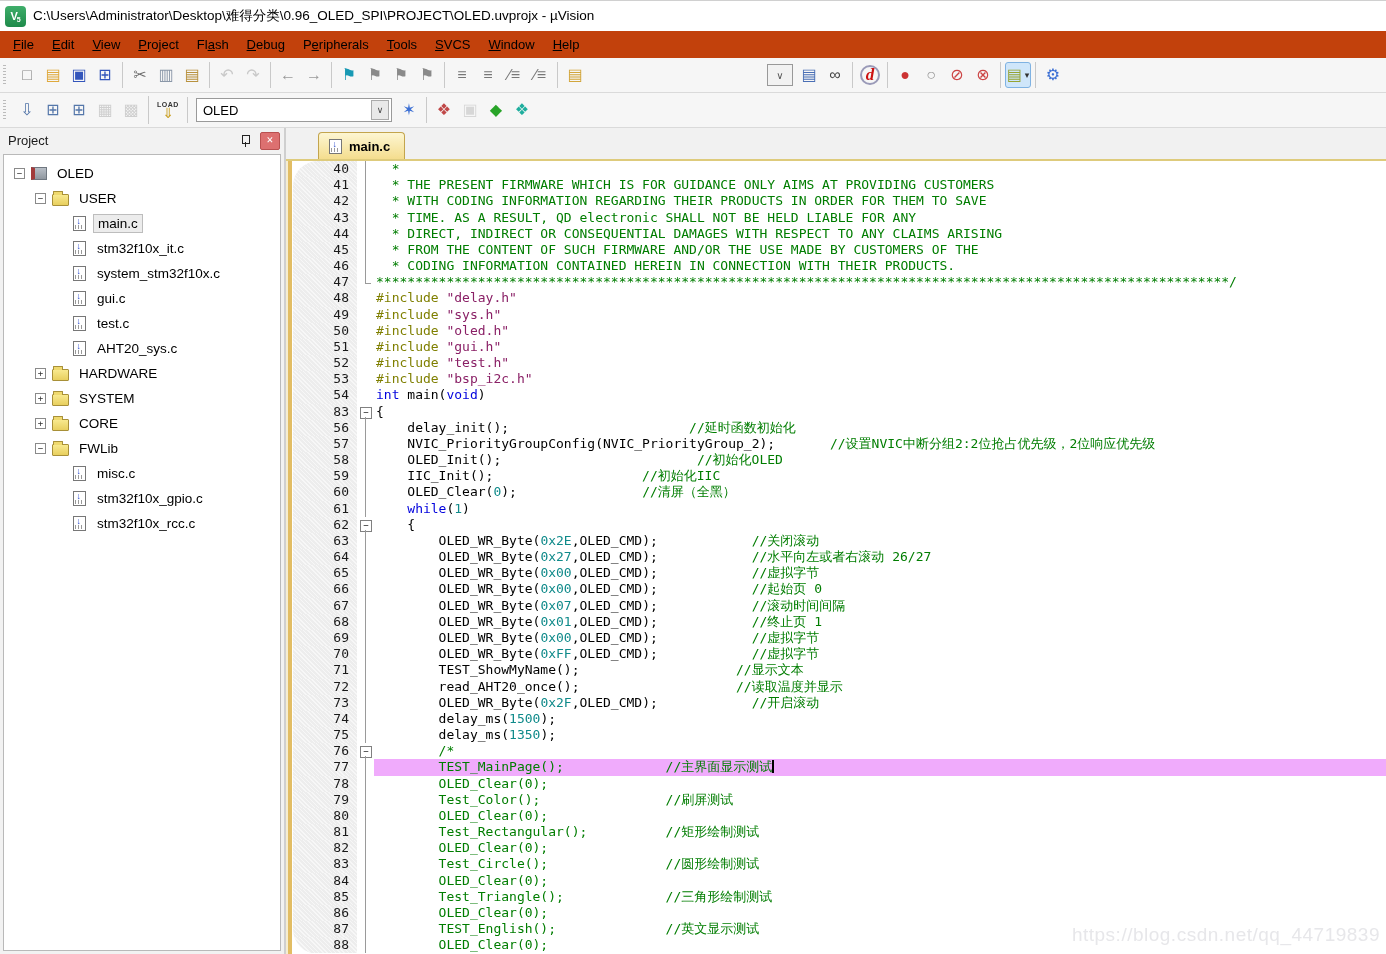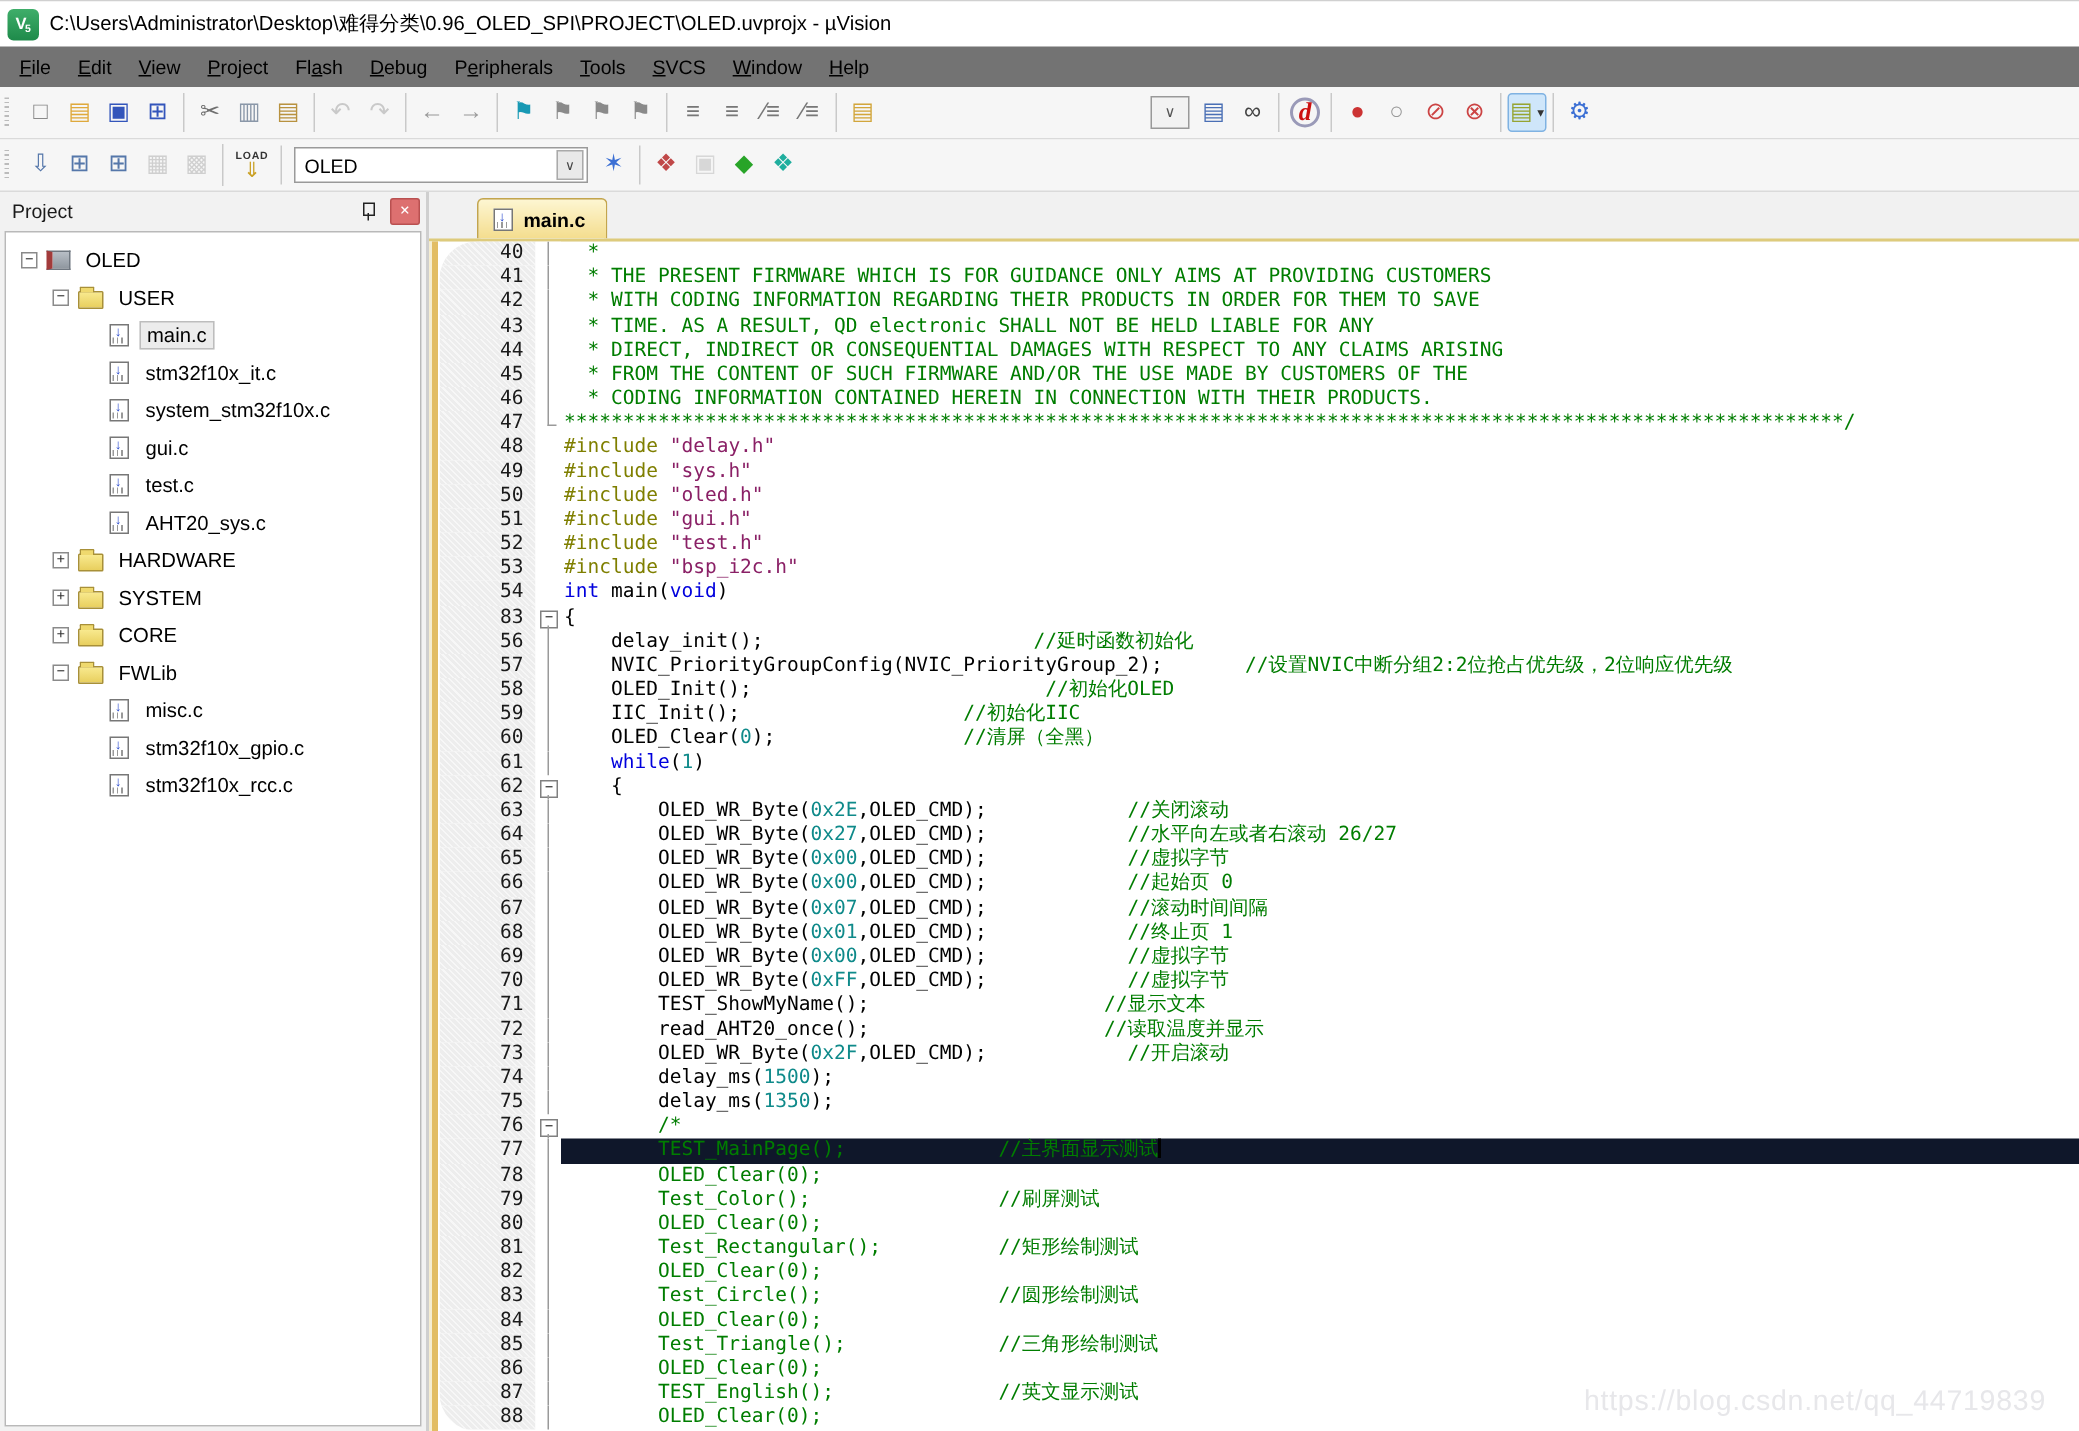--- a/index.html
+++ b/index.html
@@ -8,21 +8,21 @@
   .win { width:1386px; height:954px; display:flex; flex-direction:column; border-top:1px solid #d0d0d0; }
 
   
   .titlebar { height:30px; background:#ffffff; display:flex; align-items:center; padding-left:5px; flex:0 0 auto; }
   .appicon { width:21px; height:21px; border-radius:4px; background:linear-gradient(#3fae6a,#1e8a4a); color:#fff;
              font-size:11px; font-weight:bold; display:flex; align-items:center; justify-content:center; margin-right:7px; }
   .appicon small { font-size:7px; margin-top:6px; margin-left:-1px; }
   .title-text { font-size:13.5px; color:#000; }
 
   
-  .menubar { height:27px; background:#737373; display:flex; align-items:center; padding-left:4px; flex:0 0 auto; }
+  .menubar { height:27px; background:#c2410c; display:flex; align-items:center; padding-left:4px; flex:0 0 auto; }
   .menu-item { font-size:13px; padding:4px 9px; color:#000; cursor:default; }
   .menu-item u { text-decoration:underline; }
 
   
   .toolbar { height:35px; background:#f6f6f6; border-bottom:1px solid #dadada; display:flex; align-items:center; padding-left:10px; flex:0 0 auto; position:relative; }
   .toolbar::before { content:""; position:absolute; left:3px; top:7px; bottom:7px; width:3px;
                      background:repeating-linear-gradient(#bbb 0 1px, transparent 1px 3px); }
   .tgroup { display:flex; align-items:center; padding:0 4px; }
   .tgroup + .tgroup { border-left:1px solid #c9c9c9; }
   .tbtn { width:26px; height:26px; display:flex; align-items:center; justify-content:center; border-radius:3px; position:relative; }
@@ -77,30 +77,30 @@
   .code-area { flex:1; overflow:hidden; font-family:"DejaVu Sans Mono", monospace; font-size:13px; line-height:16.18px; position:relative;border-radius:25px; }
   .code-line { display:flex; height:16.18px; white-space:pre; }
   .ln { width:64px; flex:0 0 auto; text-align:right; padding-right:8px; color:#1a1a1a;
         background:#ededed; background-image:repeating-linear-gradient(45deg, rgba(255,255,255,.55) 0 1px, transparent 1px 3px); }
   .fold { width:17px; flex:0 0 auto; position:relative; background:#fff; }
   .fold.v::before { content:""; position:absolute; left:8px; top:0; bottom:0; width:1px; background:#9a9a9a; }
   .fold.L::before { content:""; position:absolute; left:8px; top:0; height:9px; width:5px; border-left:1px solid #9a9a9a; border-bottom:1px solid #9a9a9a; }
   .fold.box::before { content:"−"; position:absolute; left:3px; top:3px; width:10px; height:10px; border:1px solid #808080; background:#fff; font-size:9px; line-height:8px; text-align:center; color:#222; }
   .fold.box::after { content:""; position:absolute; left:8px; top:13px; bottom:0; width:1px; background:#9a9a9a; }
   .codetext { flex:1; padding-left:2px; }
-  .codetext.hl { background:#0f172a; }
+  .codetext.hl { background:#f0abfc; }
   .seg.p { color:#000; }
   .seg.k { color:#0000dd; }
   .seg.pp { color:#7f7f00; }
   .seg.s { color:#8a2066; }
   .seg.n { color:#0f8a8a; }
   .seg.c { color:#007d00; }
   .caret { display:inline-block; width:1.5px; height:13px; background:#000; vertical-align:-2px; }
 
-  .watermark { position:absolute; right:22px; bottom:8px; font-size:19px; color:#e7e7ea; letter-spacing:.5px; z-index:5; }
+  .watermark { position:absolute; right:6px; bottom:8px; font-size:19px; color:#e7e7ea; letter-spacing:.5px; z-index:5; }
 </style>
 </head>
 <body>
 
 <div class="win">
 
   <div class="titlebar">
     <div class="appicon">
         <span>V</span>
         <small>5</small>

